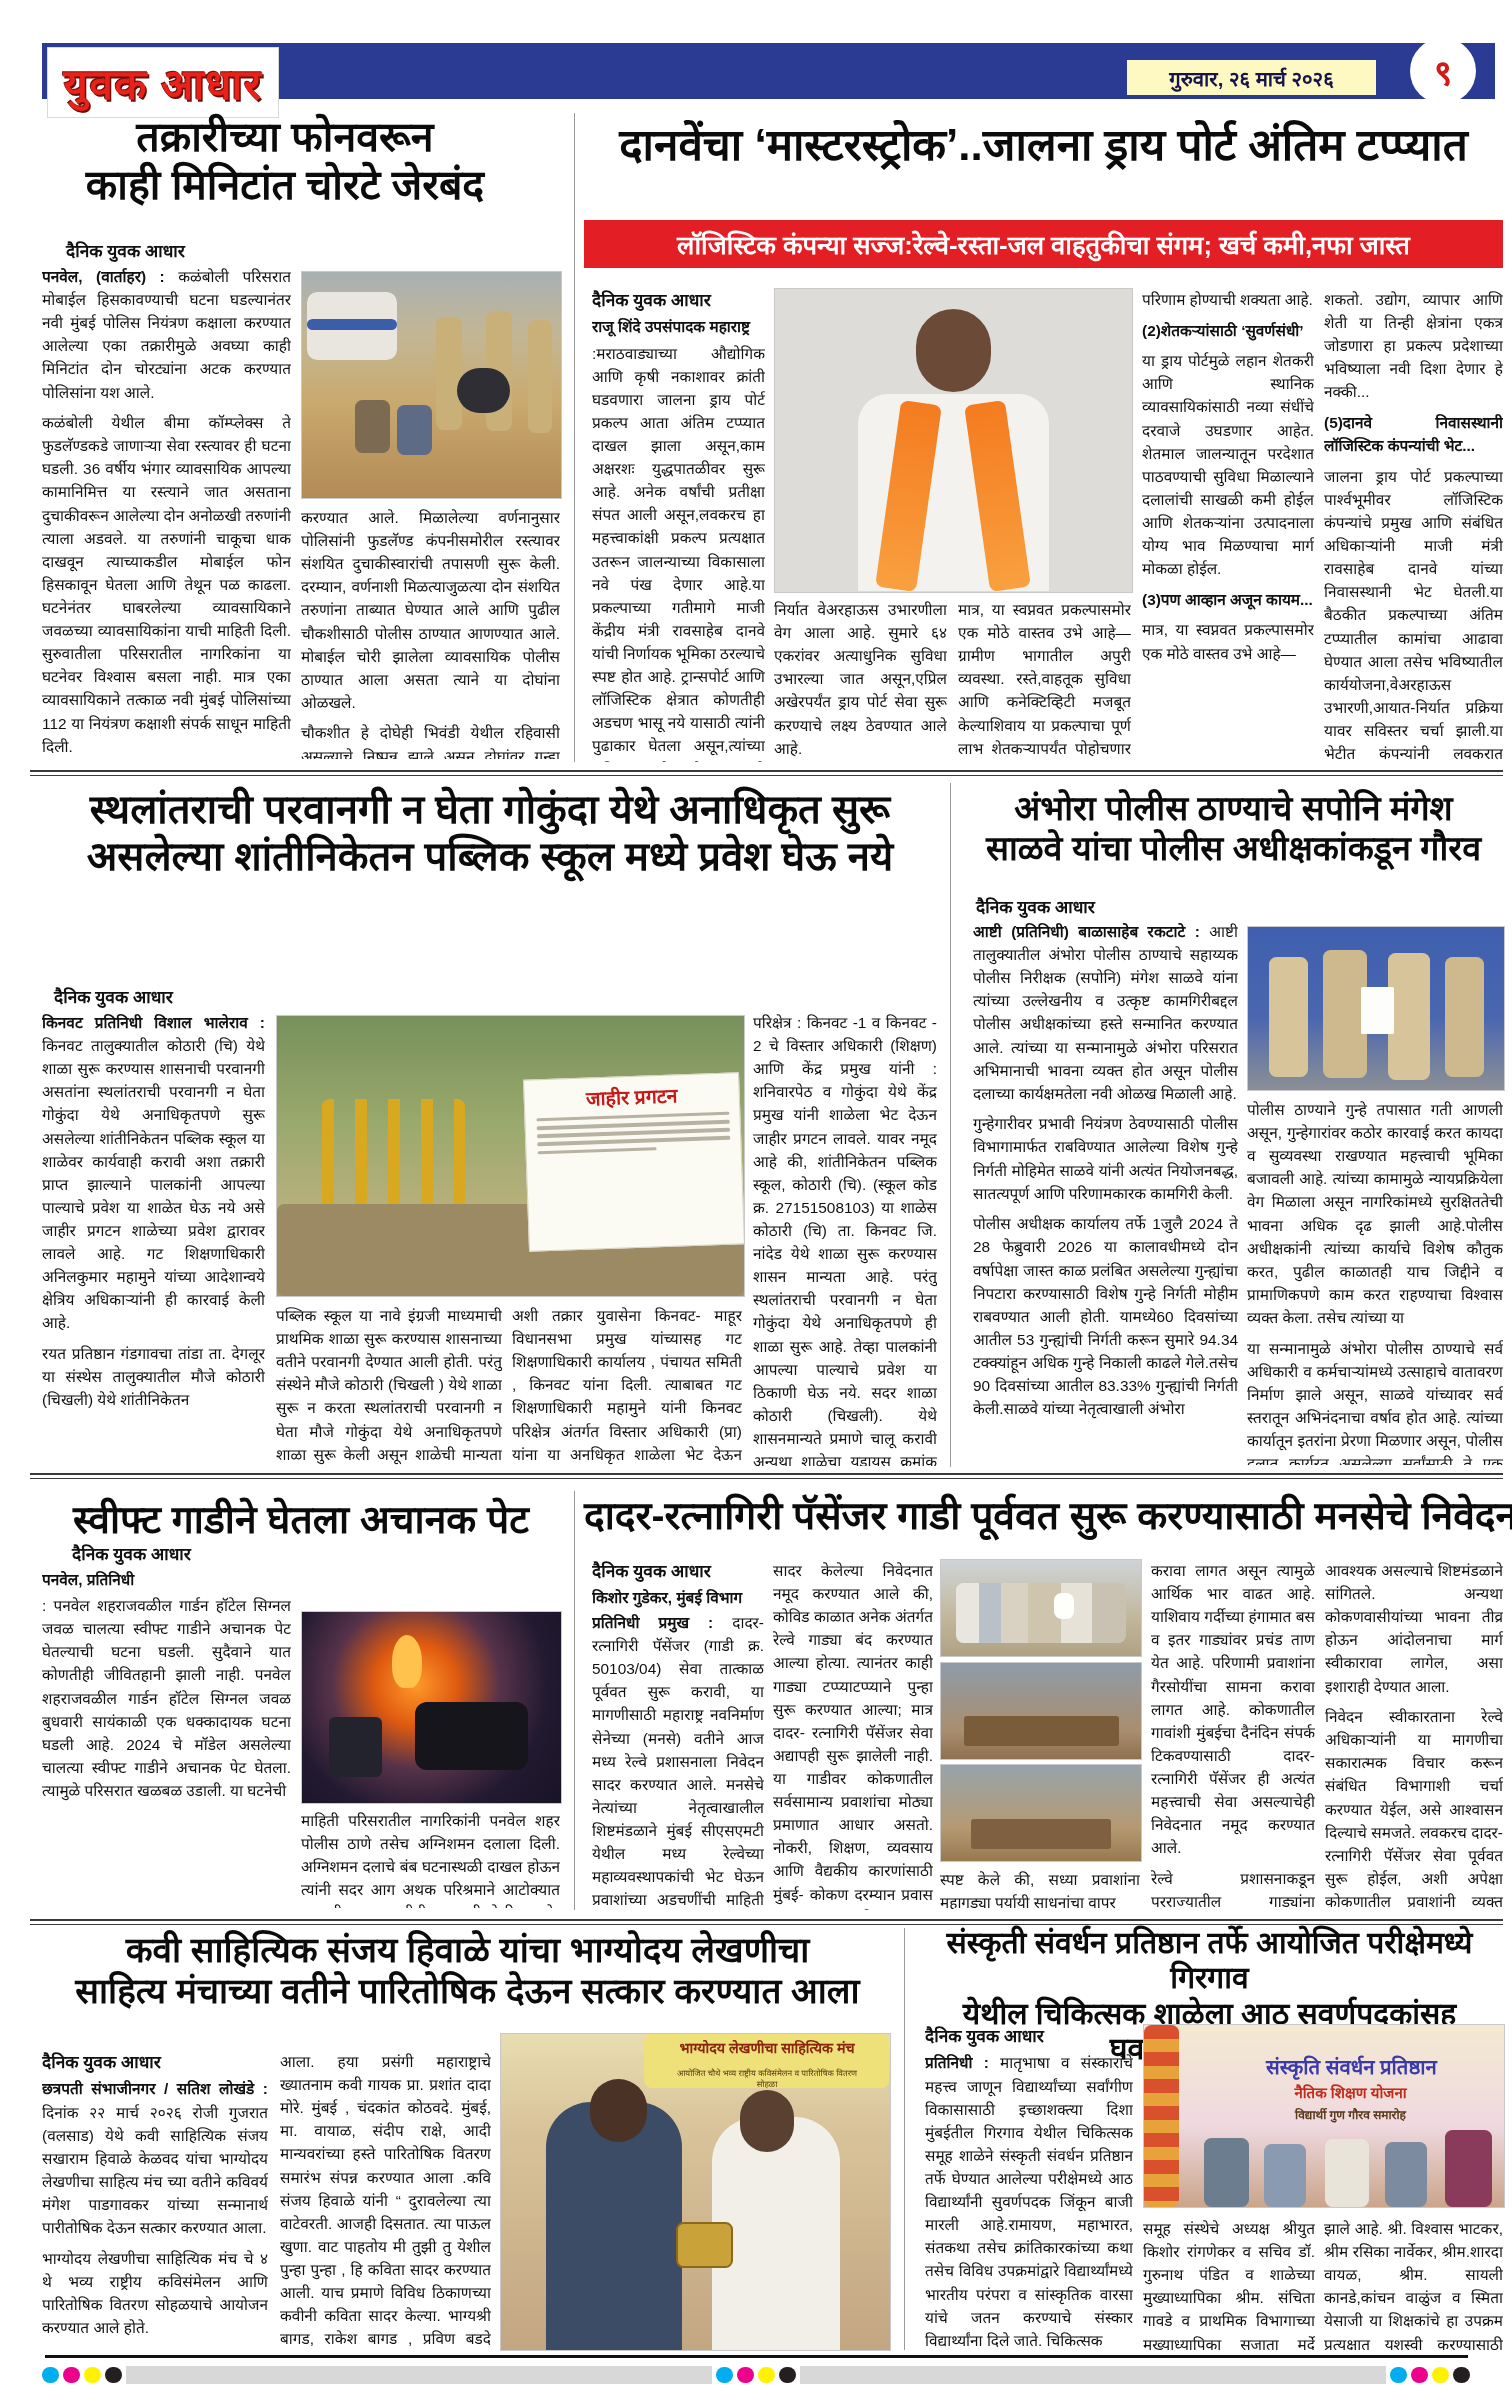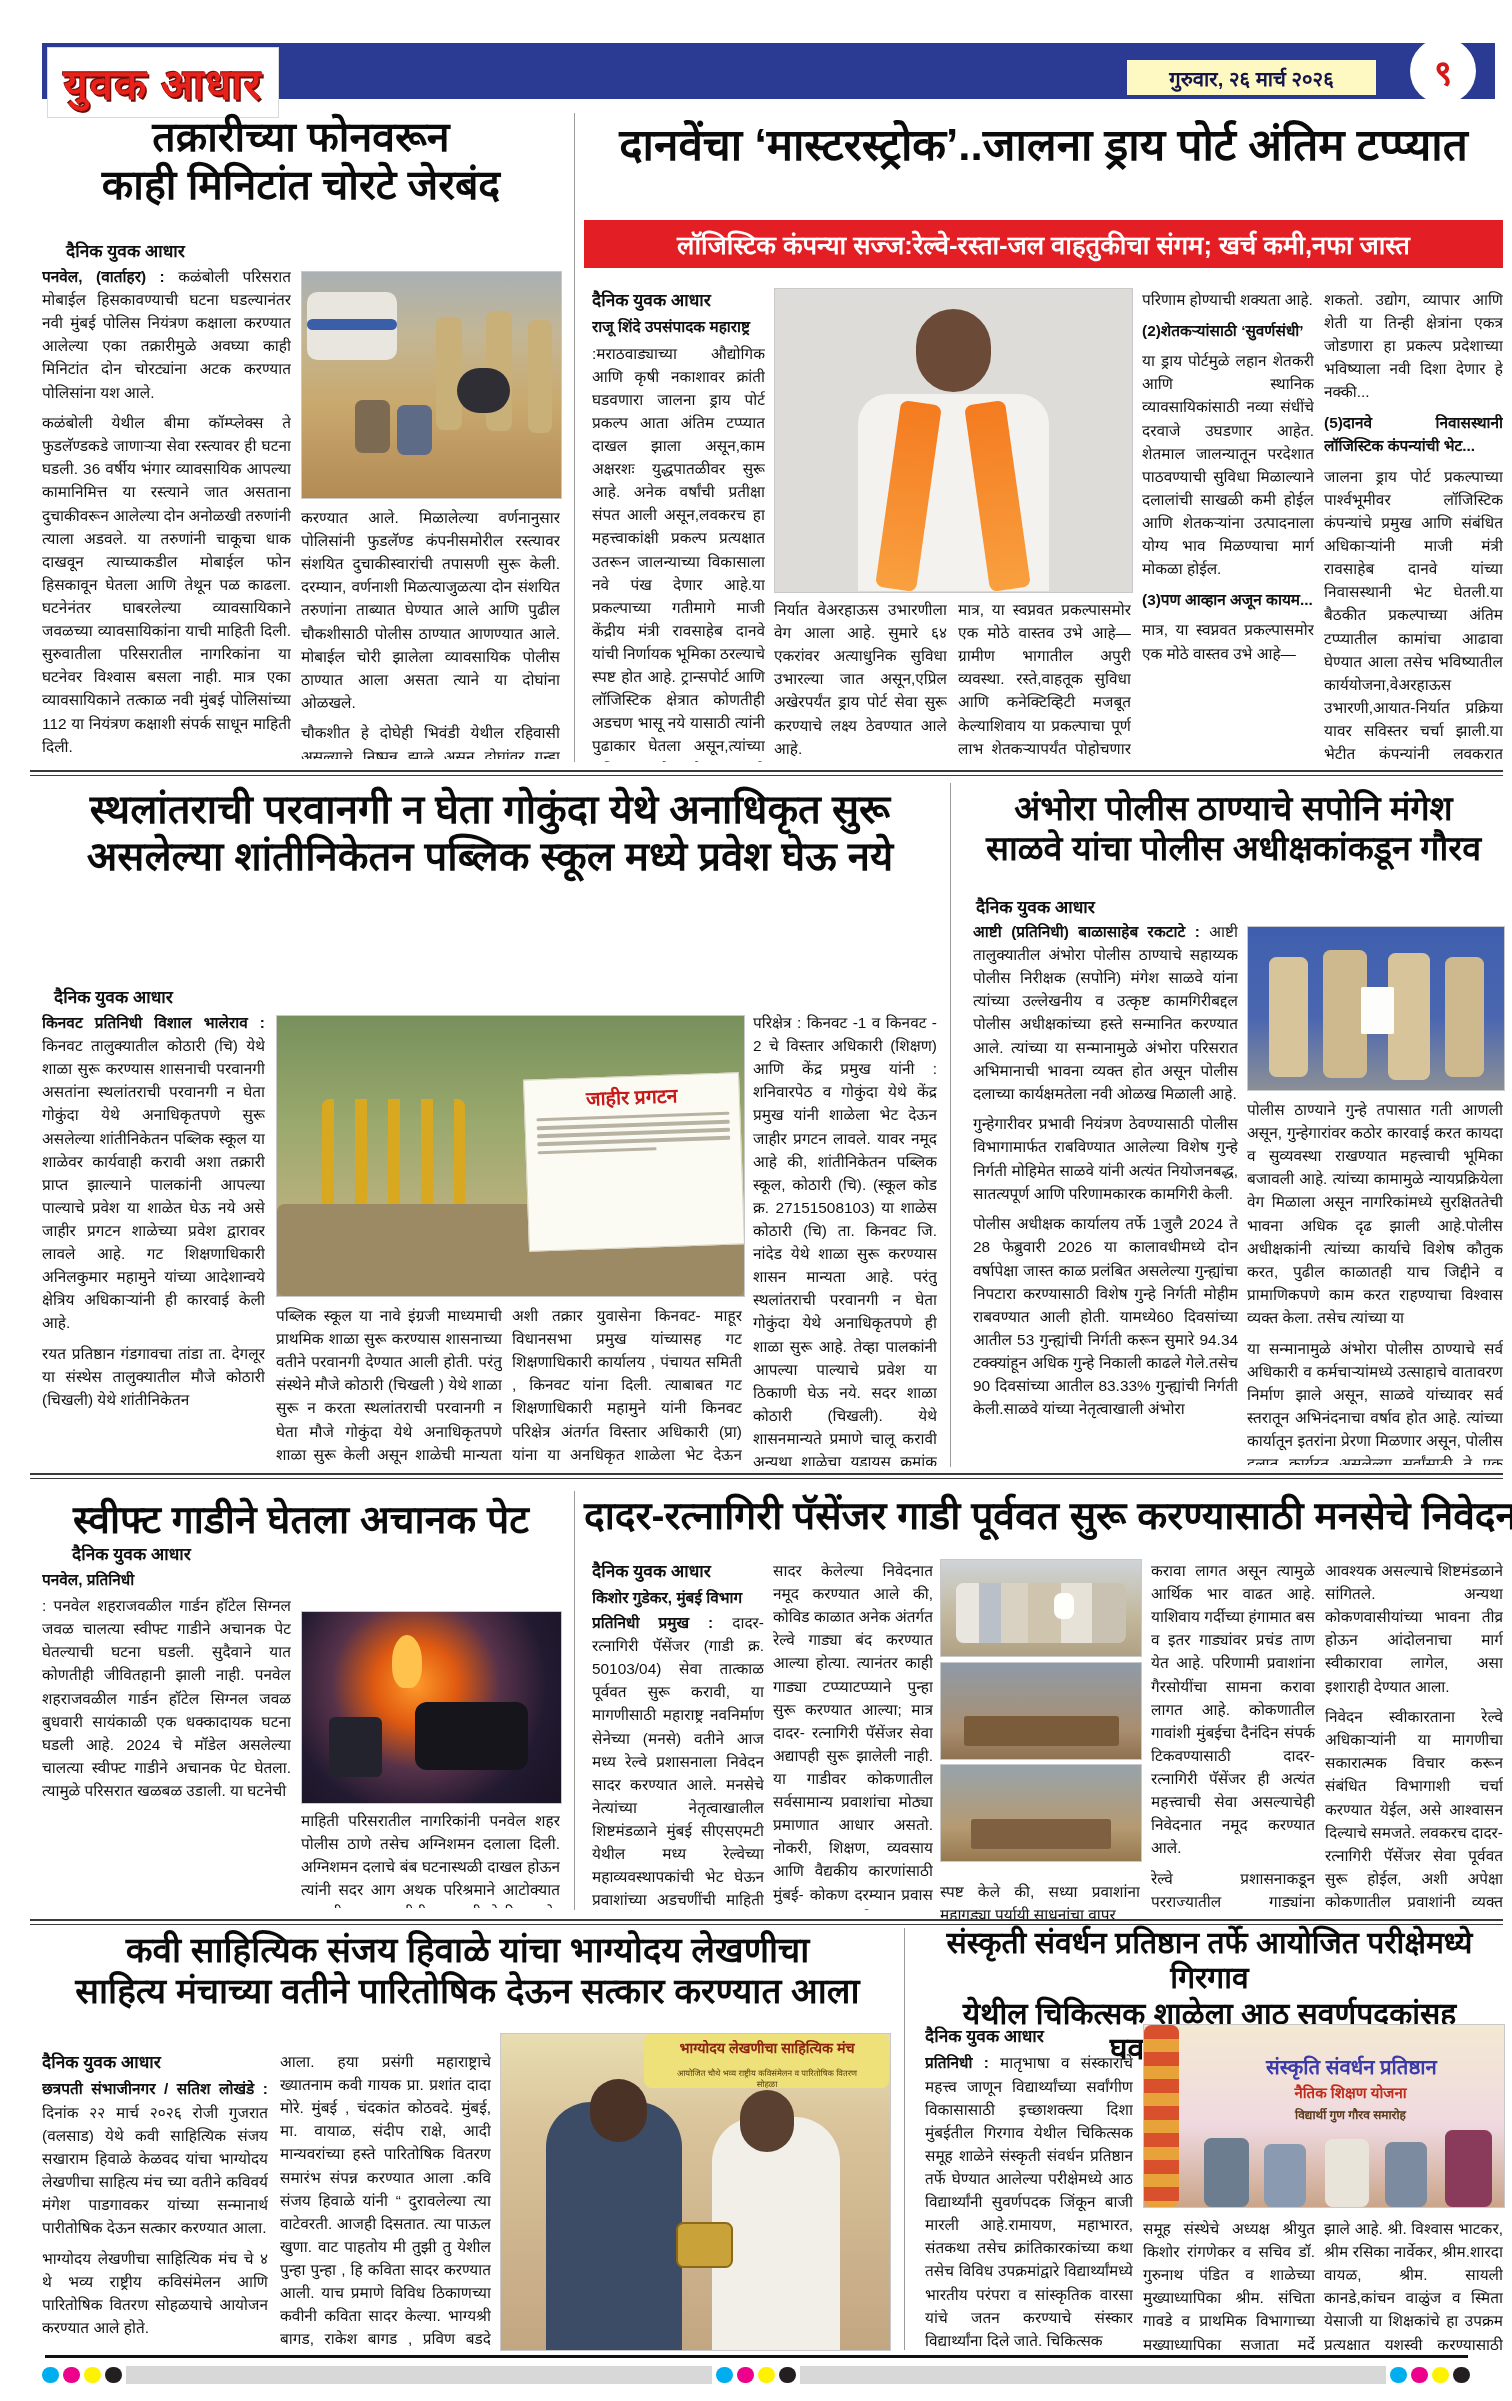--- a/index.html
+++ b/index.html
@@ -48,21 +48,21 @@
   <div class="abs logo-box" style="left:47px;top:47px;width:230px;height:69px;">
     <span class="logo-text">युवक आधार</span>
   </div>
   <div class="abs date-box" style="left:1127px;top:60px;width:249px;height:35px;">
     <span>गुरुवार, २६ मार्च २०२६</span>
   </div>
   <div class="abs pageno-circle" style="left:1410px;top:38px;width:66px;height:66px;">
     <span class="pageno">९</span>
   </div>
 
-  <div class="abs hl" style="left:42px;top:113px;width:518px;font-size:41px;">
+  <div class="abs hl" style="left:26px;top:113px;width:518px;font-size:41px;">
     <div>तक्रारीच्या फोनवरून</div>
     <div>काही मिनिटांत चोरटे जेरबंद</div>
   </div>
   <div class="abs credit" style="left:66px;top:239px;">दैनिक युवक आधार</div>
   <div class="abs col" style="left:42px;top:265px;width:249px;height:494px;">
     <p><b class="lead">पनवेल, (वार्ताहर) : </b><span>कळंबोली परिसरात मोबाईल हिसकावण्याची घटना घडल्यानंतर नवी मुंबई पोलिस नियंत्रण कक्षाला करण्यात आलेल्या एका तक्रारीमुळे अवघ्या काही मिनिटांत दोन चोरट्यांना अटक करण्यात पोलिसांना यश आले.</span></p>
     <p>कळंबोली येथील बीमा कॉम्प्लेक्स ते फुडलॅण्डकडे जाणाऱ्या सेवा रस्त्यावर ही घटना घडली. 36 वर्षीय भंगार व्यावसायिक आपल्या कामानिमित्त या रस्त्याने जात असताना दुचाकीवरून आलेल्या दोन अनोळखी तरुणांनी त्याला अडवले. या तरुणांनी चाकूचा धाक दाखवून त्याच्याकडील मोबाईल फोन हिसकावून घेतला आणि तेथून पळ काढला. घटनेनंतर घाबरलेल्या व्यावसायिकाने जवळच्या व्यावसायिकांना याची माहिती दिली. सुरुवातीला परिसरातील नागरिकांना या घटनेवर विश्वास बसला नाही. मात्र एका व्यावसायिकाने तत्काळ नवी मुंबई पोलिसांच्या 112 या नियंत्रण कक्षाशी संपर्क साधून माहिती दिली.</p>
 
   </div>
   <div class="abs photo" style="left:301px;top:271px;width:259px;height:226px;background:linear-gradient(180deg,#a9b0b3 0%,#c3b694 28%,#c9a96e 58%,#b28a55 100%);">
@@ -205,21 +205,21 @@
     <div class="photo" style="width:200px;height:96px;background:linear-gradient(180deg,#cfd4d8 0%,#c2b79b 60%,#b0a184 100%);margin-bottom:4.5px;position:relative;">
       <div class="blob" style="left:15px;top:22.6px;width:170px;height:60px;background:linear-gradient(90deg,#e9e6df 0 22.6px,#b9c0c8 22.6px 45px,#d9d2c2 45px 72px,#cfc4ae 72px 105px,#e6e2d8 105px 136px,#c9c2b2 136px 170px);"></div>
       <div class="blob" style="left:113px;top:33px;width:19.6px;height:25.6px;background:#fefefa;"></div>
     </div>
     <div class="photo" style="width:200px;height:96px;background:linear-gradient(180deg,#8f9ba8 0%,#a98e6f 70%,#8d7150 100%);margin-bottom:4.5px;position:relative;">
       <div class="blob" style="left:22.6px;top:53px;width:155px;height:30px;background:#7a5c3a;border-radius:3px;"></div>
     </div>
     <div class="photo" style="width:200px;height:96px;background:linear-gradient(180deg,#97a3ab 0%,#b59a72 65%,#97794f 100%);position:relative;">
       <div class="blob" style="left:30px;top:54px;width:140px;height:30px;background:#7f6040;border-radius:3px;"></div>
     </div>
-    <div class="col" style="margin-top:18px;width:200px;height:41px;">स्पष्ट केले की, सध्या प्रवाशांना महागड्या पर्यायी साधनांचा वापर</div>
+    <div class="col" style="margin-top:6px;width:200px;height:41px;">स्पष्ट केले की, सध्या प्रवाशांना महागड्या पर्यायी साधनांचा वापर</div>
   </div>
   <div class="abs col" style="left:1151px;top:1559px;width:164px;height:351px;">
     <p>करावा लागत असून त्यामुळे आर्थिक भार वाढत आहे. याशिवाय गर्दीच्या हंगामात बस व इतर गाड्यांवर प्रचंड ताण येत आहे. परिणामी प्रवाशांना गैरसोयींचा सामना करावा लागत आहे. कोकणातील गावांशी मुंबईचा दैनंदिन संपर्क टिकवण्यासाठी दादर- रत्नागिरी पॅसेंजर ही अत्यंत महत्त्वाची सेवा असल्याचेही निवेदनात नमूद करण्यात आले.</p>
     <p>रेल्वे प्रशासनाकडून परराज्यातील गाड्यांना प्राधान्य दिले जात असल्याचा आरोप करत मनसेने या धोरणाचा निषेध नोंदवला. महाराष्ट्रातील प्रवाशांच्या सोयीसाठी स्थानिक गाड्यांना प्राधान्य देणे</p>
   </div>
   <div class="abs col" style="left:1325px;top:1559px;width:178px;height:351px;">
     <p>आवश्यक असल्याचे शिष्टमंडळाने सांगितले. अन्यथा कोकणवासीयांच्या भावना तीव्र होऊन आंदोलनाचा मार्ग स्वीकारावा लागेल, असा इशाराही देण्यात आला.</p>
     <p>निवेदन स्वीकारताना रेल्वे अधिकाऱ्यांनी या मागणीचा सकारात्मक विचार करून संबंधित विभागाशी चर्चा करण्यात येईल, असे आश्वासन दिल्याचे समजते. लवकरच दादर-रत्नागिरी पॅसेंजर सेवा पूर्ववत सुरू होईल, अशी अपेक्षा कोकणातील प्रवाशांनी व्यक्त केली आहे.या वेळी मनसेचे पदाधिकारी व कार्यकर्ते मोठ्या संख्येने उपस्थित होते.</p>
   </div>
 

